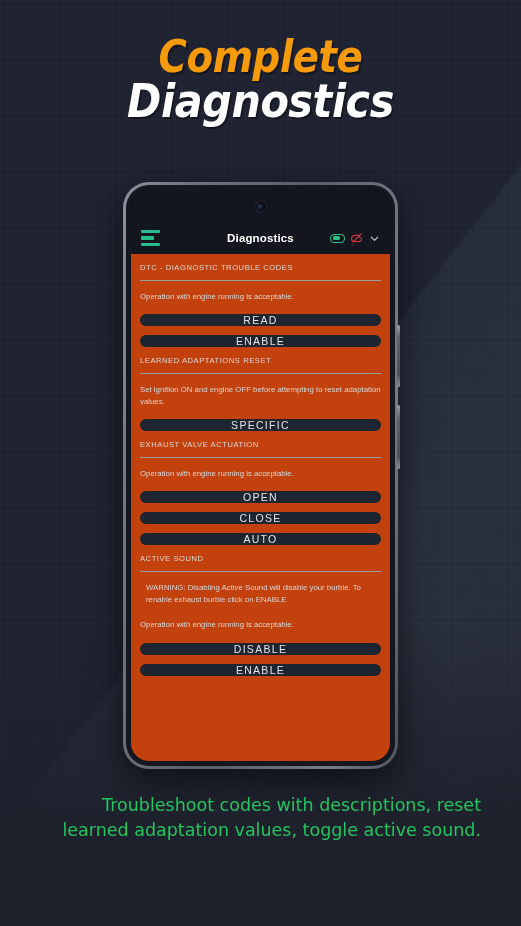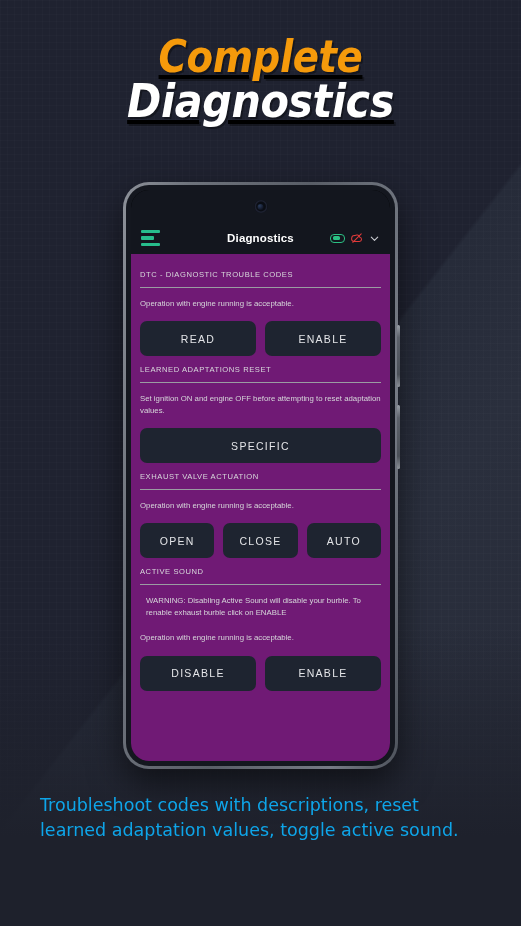--- a/index.html
+++ b/index.html
@@ -38,21 +38,20 @@
     position:absolute; left:0; right:0; bottom:0; height:300px;
     background:linear-gradient(180deg, rgba(30,33,44,0) 0%, #1e212c 70%, #1e212c 100%);
   }
 
   
   #headline {
     position:absolute; top:36px; left:0; right:0;
     text-align:center;
     z-index:6;
     line-height:0.94;
-    text-decoration:underline;
   }
   #headline .hl {
     display:block;
     font-family:"DejaVu Sans", sans-serif;
     font-weight:bold;
     font-style:italic;
     letter-spacing:-0.5px;
     transform:scaleX(0.88);
   }
   #hl-line1 {
@@ -172,22 +171,22 @@
     left:2px; top:1.2px; bottom:1.2px; width:7px;
     background:#2BC083; border-radius:1.5px;
   }
   #cloud-off-icon { width:14px; height:12px; }
   #chevron-icon { width:11px; height:11px; }
 
   
   #app-content {
     position:absolute;
     left:0; right:0; top:64px; bottom:0;
-    background:#701a75;
-    padding:7px 9px;
+    background:#c2410c;
+    padding:0 9px;
     overflow:hidden;
   }
   .section { padding-top:9px; }
   .section-title {
     font-size:7.6px;
     letter-spacing:.55px;
     color:#D8D9DC;
     text-transform:uppercase;
     padding-bottom:8px;
   }
@@ -197,21 +196,21 @@
     margin-bottom:10px;
   }
   .section-desc {
     font-size:7.8px;
     line-height:1.55;
     color:#D6D7DA;
     margin-bottom:11px;
   }
   .section-desc.warn { margin-bottom:13px;margin-left:6px; }
 
-  .btn-row { display:flex; gap:9px; }
+  .btn-row { display:flex; gap:9px;flex-direction:column; }
   .btn {
     flex:1;
     height:35px;
     border-radius:7px;
     background:#1E2430;
     color:#E4E5E8;
     font-size:10.5px;
     letter-spacing:1.3px;
     display:flex;
     align-items:center;
@@ -219,24 +218,24 @@
     cursor:pointer;
     border:none;
     font-family:"Liberation Sans", sans-serif;
   }
 
   
   #caption {
     position:absolute;
     left:40px; right:40px;
     top:793px;
-    text-align:left;
+    text-align:right;
     font-size:17.5px;
     line-height:1.42;
-    color:#0ea5e9;
+    color:#22c55e;
     z-index:6;
     font-family:"DejaVu Sans", sans-serif;
   }
 </style>
 </head>
 <body>
 
 <div id="bg-base"></div>
 <div id="bg-diagonal"></div>
 <div id="bg-texture"></div>

